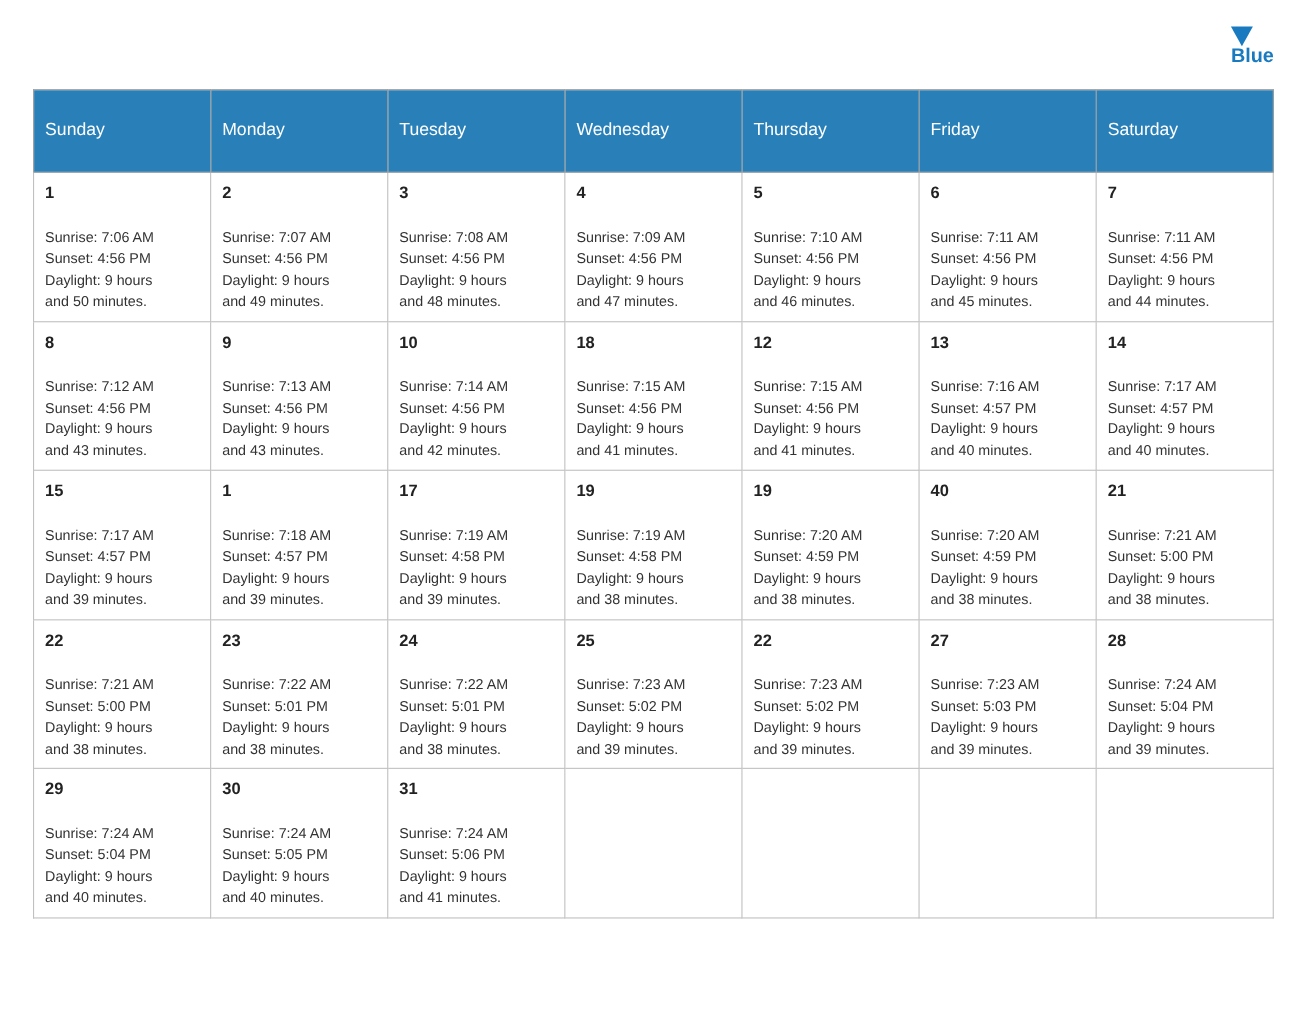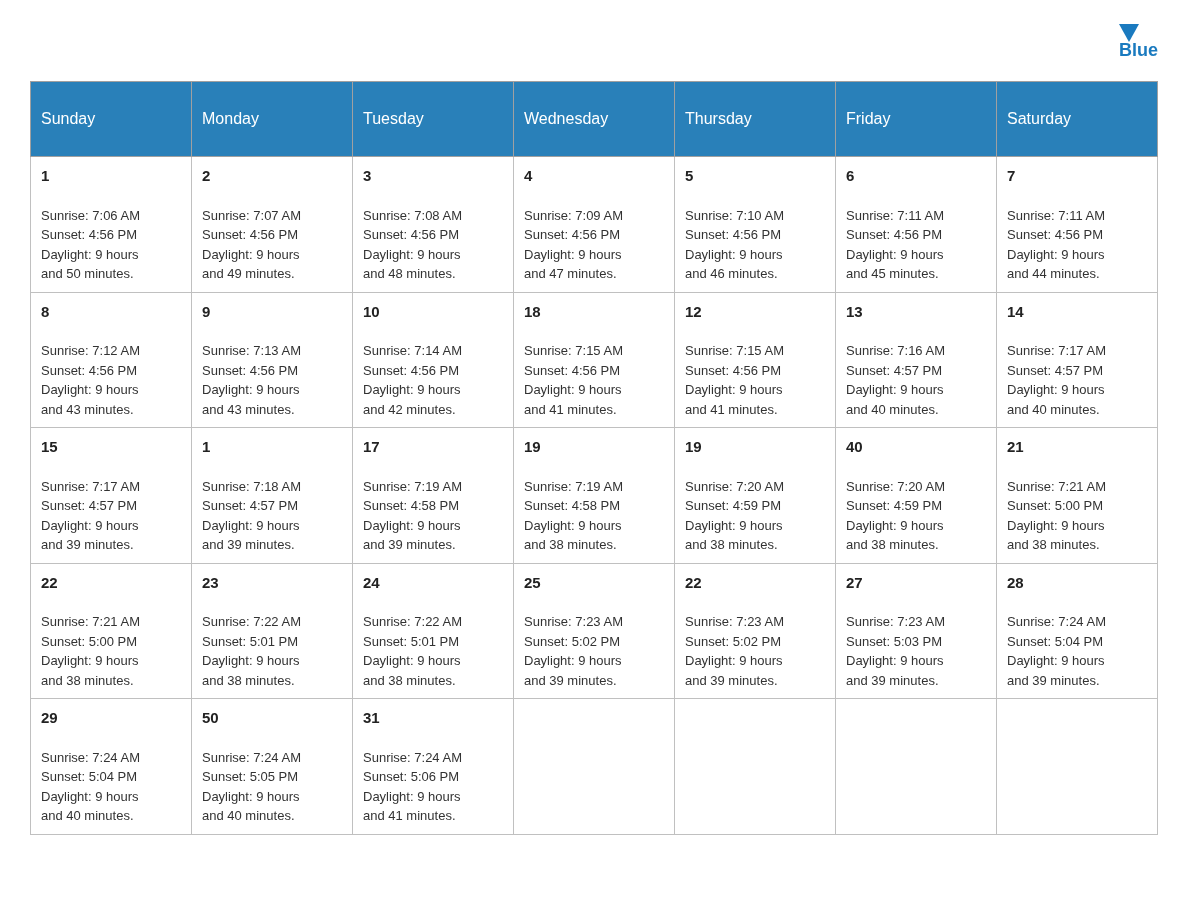--- a/index.html
+++ b/index.html
@@ -258,21 +258,21 @@
         <div class="day-num">28</div>
         <div class="day-info">Sunrise: 7:24 AM<br>Sunset: 5:04 PM<br>Daylight: 9 hours<br>and 39 minutes.</div>
       </td>
       </tr>
       <tr>
         <td>
         <div class="day-num">29</div>
         <div class="day-info">Sunrise: 7:24 AM<br>Sunset: 5:04 PM<br>Daylight: 9 hours<br>and 40 minutes.</div>
       </td>
         <td>
-        <div class="day-num">50</div>
+        <div class="day-num">30</div>
         <div class="day-info">Sunrise: 7:24 AM<br>Sunset: 5:05 PM<br>Daylight: 9 hours<br>and 40 minutes.</div>
       </td>
         <td>
         <div class="day-num">31</div>
         <div class="day-info">Sunrise: 7:24 AM<br>Sunset: 5:06 PM<br>Daylight: 9 hours<br>and 41 minutes.</div>
       </td>
         <td class="empty-cell"></td>
         <td class="empty-cell"></td>
         <td class="empty-cell"></td>
         <td class="empty-cell"></td>

